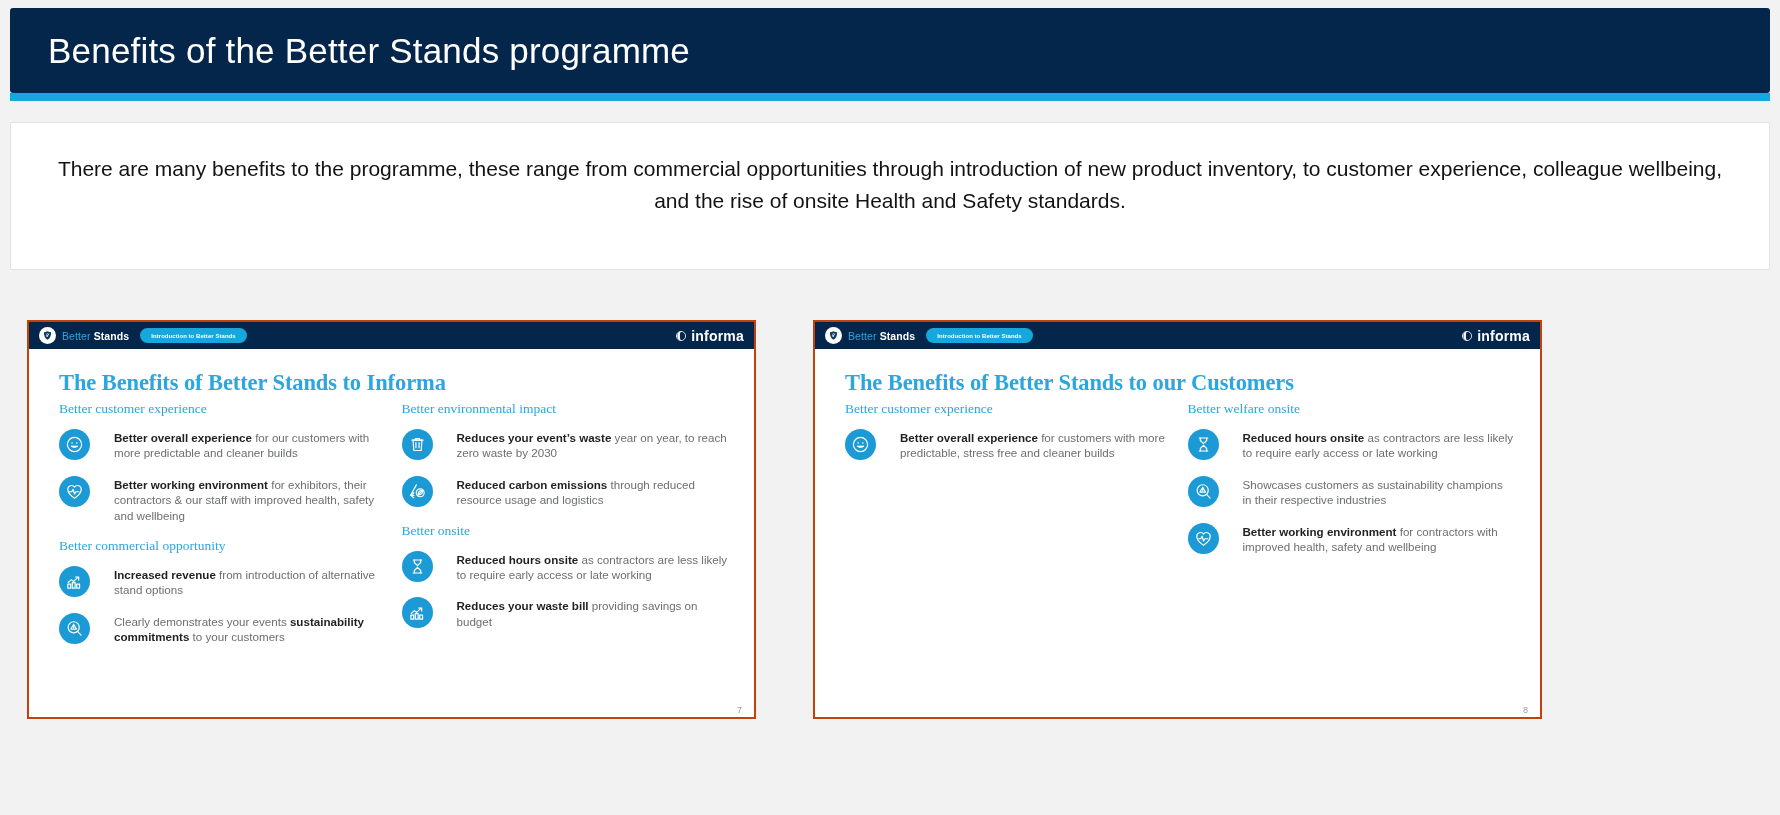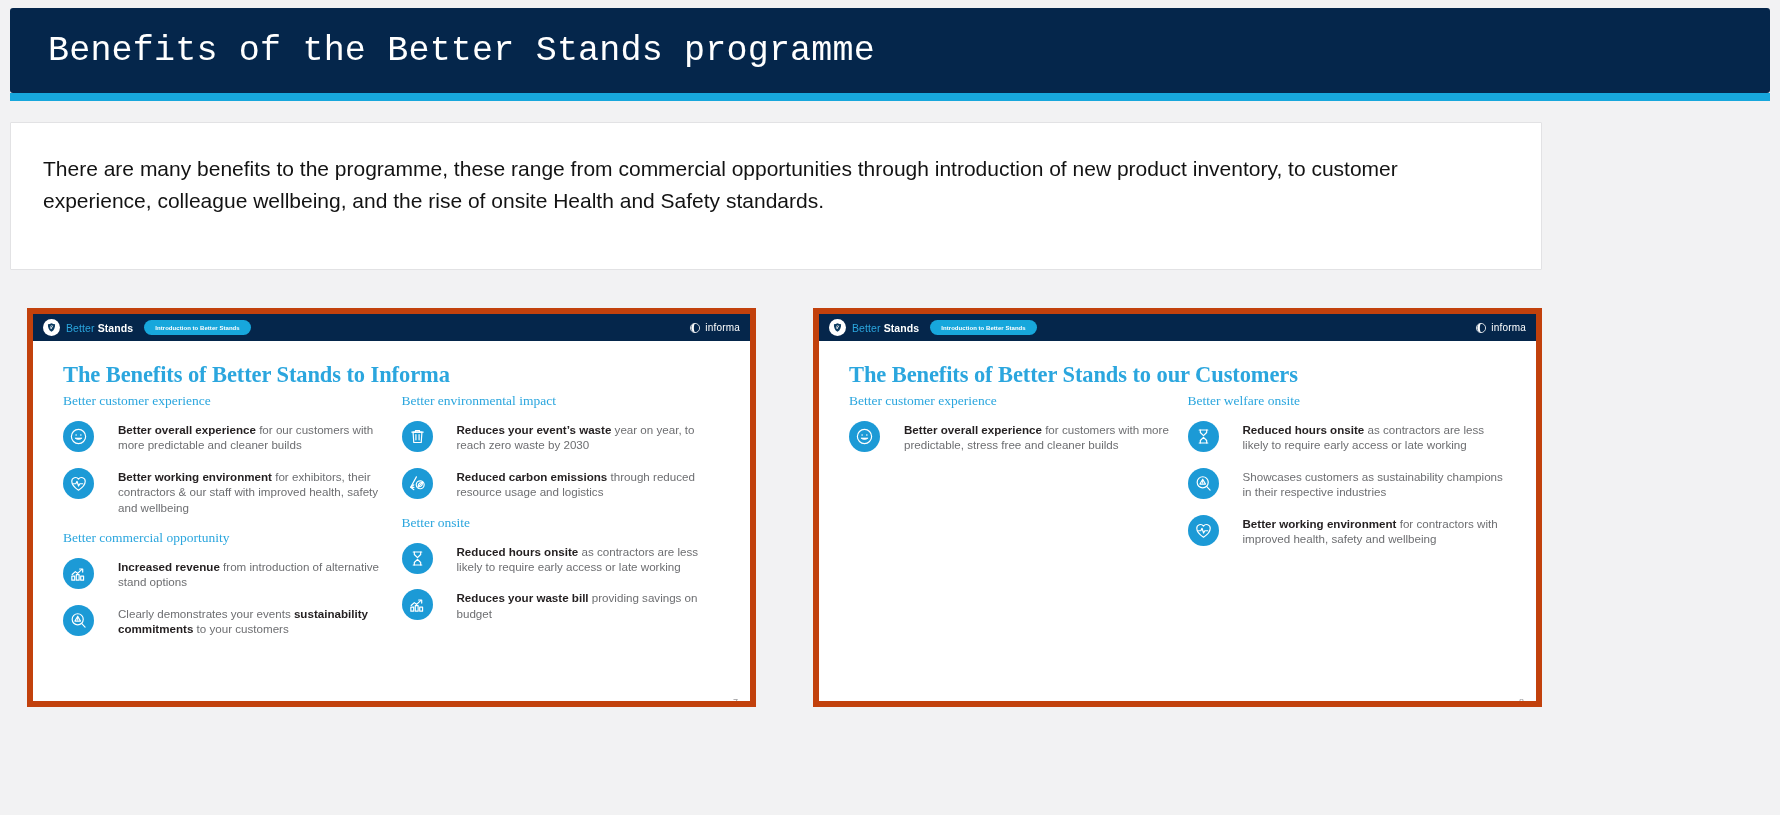--- a/index.html
+++ b/index.html
@@ -12,51 +12,52 @@
 
   
   .page-header {
     position: absolute; left: 10px; top: 8px;
     width: 1760px; height: 85px;
     background: #05264b;
     border-radius: 3px;
     display: flex; align-items: center;
   }
   .page-header h1 {
-    font-family: Liberation Mono, monospace;
+    font-family: Liberation Sans, sans-serif;
     font-size: 35px; font-weight: 400;
     color: #ffffff; letter-spacing: .2px;
     padding-left: 38px;
   }
   .header-accent {
     position: absolute; left: 10px; top: 93px;
     width: 1760px; height: 8px;
     background: #17a7dc;
   }
 
   
   .intro-card {
     position: absolute; left: 10px; top: 122px;
-    width: 1532px; height: 148px;
+    width: 1760px; height: 148px;
     background: #ffffff;
     border: 1px solid #e2e2e4;
     border-radius: 1px;
+    text-align: center;
   }
   .intro-text {
     padding: 30px 32px 0 32px;
     font-size: 21px; line-height: 32px;
     color: #131313;
   }
 
   
   .slide {
-    position: absolute; top: 308px;
+    position: absolute; top: 320px;
     width: 729px; height: 399px;
     background: #ffffff;
-    border: 6px solid #c2410c;
+    border: 2px solid #c2410c;
     overflow: hidden;
   }
   .slide-left  { left: 27px; }
   .slide-right { left: 813px; }
 
   .slide-bar {
     height: 27px; background: #05264b;
     display: flex; align-items: center;
     padding: 0 10px;
   }
@@ -81,21 +82,21 @@
   .pill-active { background: #17a7dc; color: #ffffff; font-weight: 700; }
   .pill-idle {
     background: #eef4f8; color: #0d3c61; font-weight: 400;
     margin-left: -9px; z-index: -1; padding-left: 16px;
   }
 
   .informa {
     margin-left: auto; display: flex; align-items: center; gap: 4px;
   }
   .informa svg { width: 12px; height: 12px; display: block; }
-  .informa span { color: #ffffff; font-size: 10px; font-weight: 400; letter-spacing: .2px; }
+  .informa span { color: #ffffff; font-size: 14px; font-weight: 700; letter-spacing: .2px; }
 
   .slide-body { position: relative; height: 372px; padding: 21px 26px 0 30px; }
 
   .slide-title {
     font-family: "Liberation Serif", serif;
     font-size: 22.5px; font-weight: 700;
     color: #2ba6de; letter-spacing: -.1px;
     margin-bottom: 5px;
   }
 

